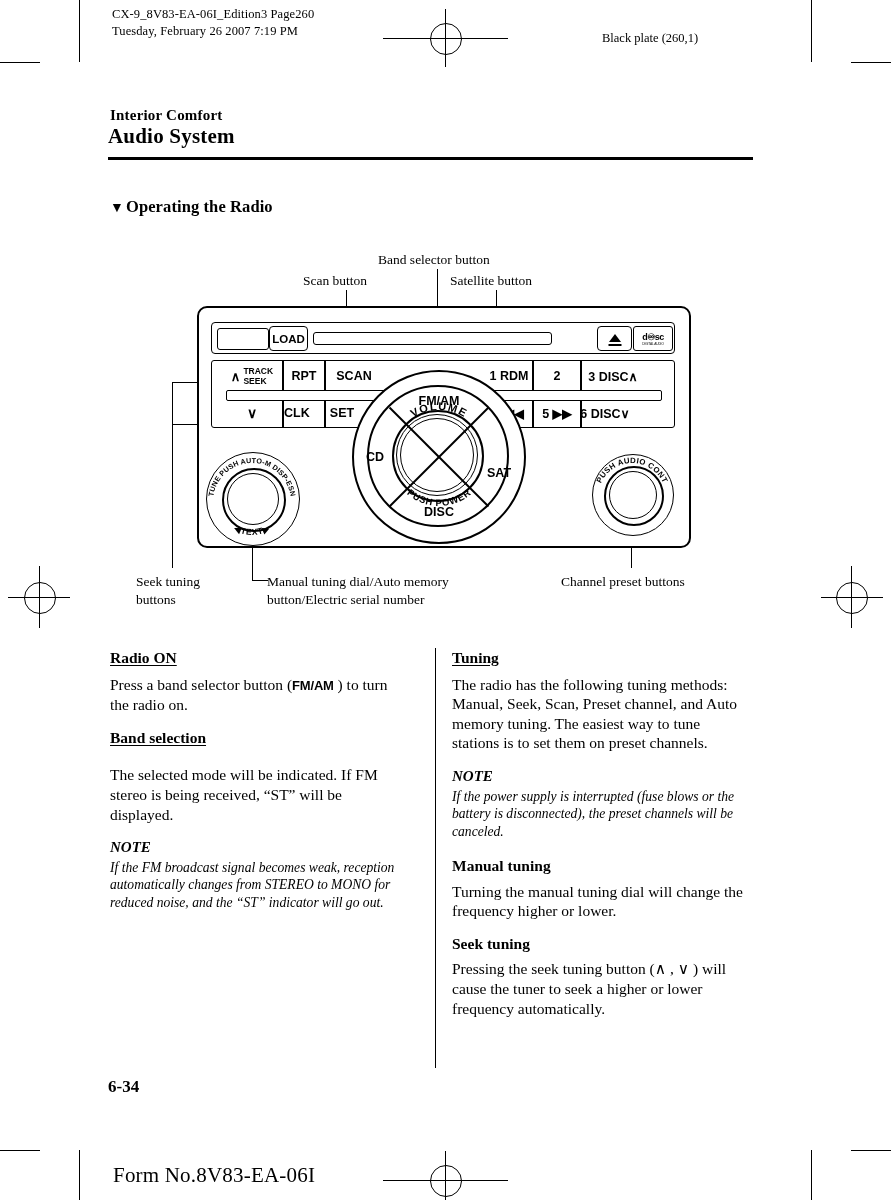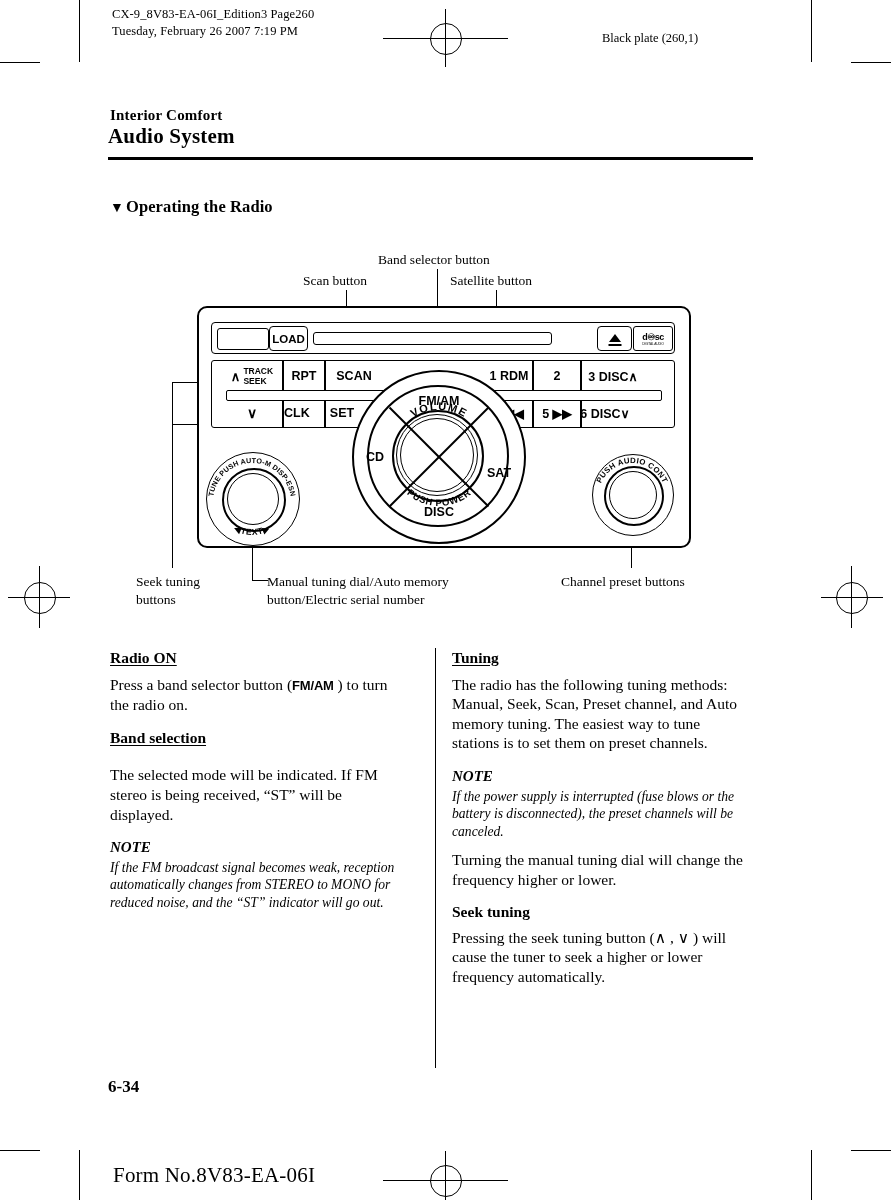--- a/index.html
+++ b/index.html
@@ -602,20 +602,21 @@
     <p class="note-b">If the FM broadcast signal becomes weak, reception automatically changes from STEREO to MONO for reduced noise, and the “ST” indicator will go out.</p>
   </div>
 
   <div class="col col-right">
     <h3 class="run">Tuning</h3>
     <p class="run">The radio has the following tuning methods: Manual, Seek, Scan, Preset channel, and Auto memory tuning. The easiest way to tune stations is to set them on preset channels.</p>
 
     <p class="note-h">NOTE</p>
     <p class="note-b">If the power supply is interrupted (fuse blows or the battery is disconnected), the preset channels will be canceled.</p>
 
+    <h4 class="run">Manual tuning</h4>
     <p class="run">Turning the manual tuning dial will change the frequency higher or lower.</p>
 
     <h4 class="run" style="margin-top:13px;">Seek tuning</h4>
     <p class="run">Pressing the seek tuning button (∧ , ∨ ) will cause the tuner to seek a higher or lower frequency automatically.</p>
   </div>
 
   <div class="pagenum">6-34</div>
   <div class="formno">Form No.8V83-EA-06I</div>
 
 </div>

